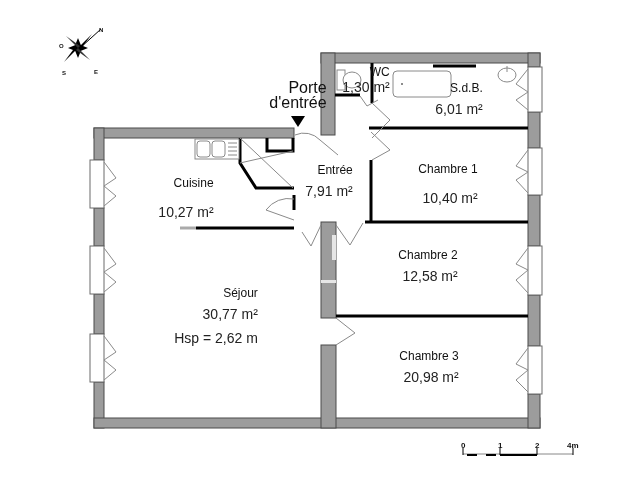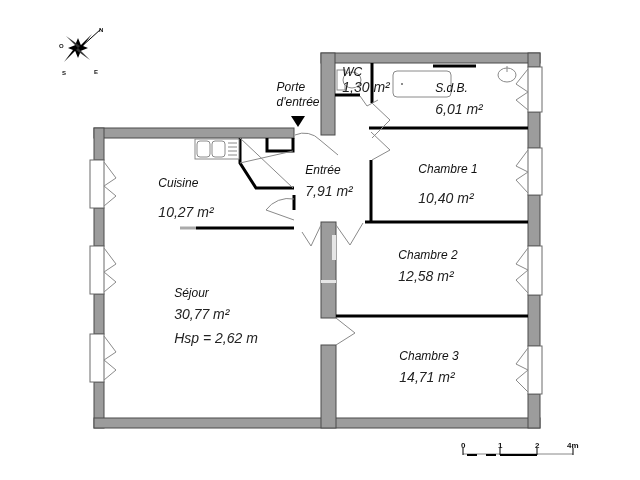--- a/index.html
+++ b/index.html
@@ -4,24 +4,24 @@
 <style>
   html, body { margin: 0; padding: 0; background: #ffffff; }
   body { width: 640px; height: 480px; overflow: hidden; position: relative; font-family: "Liberation Sans", sans-serif; }
   #plan { position: absolute; left: 0; top: 0; width: 640px; height: 480px; }
   .wall { fill: #9c9c9c; stroke: #4a4a4a; stroke-width: 1; }
   .part { stroke: #000; stroke-width: 3; fill: none; }
   .thin { stroke: #8a8a8a; stroke-width: 1; fill: none; }
   .win { fill: #ffffff; stroke: #6a6a6a; stroke-width: 1; }
   .door { stroke: #8a8a8a; stroke-width: 1; fill: none; }
   .fix { fill: #fff; stroke: #8a8a8a; stroke-width: 1; }
-  .lbl { position: absolute; color: #111; white-space: nowrap; transform: translateX(-50%); text-align: left; font-style: italic; }
+  .lbl { position: absolute; color: #111; white-space: nowrap; transform: translateX(-50%); text-align: right; }
   .room-name { font-size: 12px; }
   .room-area { font-size: 14px; color: #222; }
-  .entry { font-size: 12px; line-height: 15px; }
+  .entry { font-size: 16px; line-height: 15px; }
   .scale-txt { position: absolute; font-size: 8px; font-weight: bold; color: #111; }
   .compass-letter { position: absolute; font-size: 6px; color: #111; font-weight: bold; }
 </style>
 </head>
 <body>
 
 <svg id="plan" viewBox="0 0 640 480" xmlns="http://www.w3.org/2000/svg">
 
   <g>
     <line x1="80" y1="48" x2="101" y2="29" stroke="#000" stroke-width="1"></line>
@@ -192,19 +192,19 @@
 </div>
 
 <div class="lbl" style="left:216px;top:286px;">
   <div class="room-name">Séjour</div>
   <div class="room-area" style="margin-top:6px;"><span>30,77</span> <span>m²</span></div>
   <div class="room-area" style="margin-top:8px;">Hsp = 2,62 m</div>
 </div>
 
 <div class="lbl" style="left:429px;top:349px;">
   <div class="room-name">Chambre 3</div>
-  <div class="room-area" style="margin-top:6px;"><span>14,71</span> <span>m²</span></div>
+  <div class="room-area" style="margin-top:6px;"><span>20,98</span> <span>m²</span></div>
 </div>
 
 <span class="scale-txt" style="left:461px;top:441px;">0</span>
 <span class="scale-txt" style="left:498px;top:441px;">1</span>
 <span class="scale-txt" style="left:535px;top:441px;">2</span>
 <span class="scale-txt" style="left:567px;top:441px;">4m</span>
 
 </body></html>

